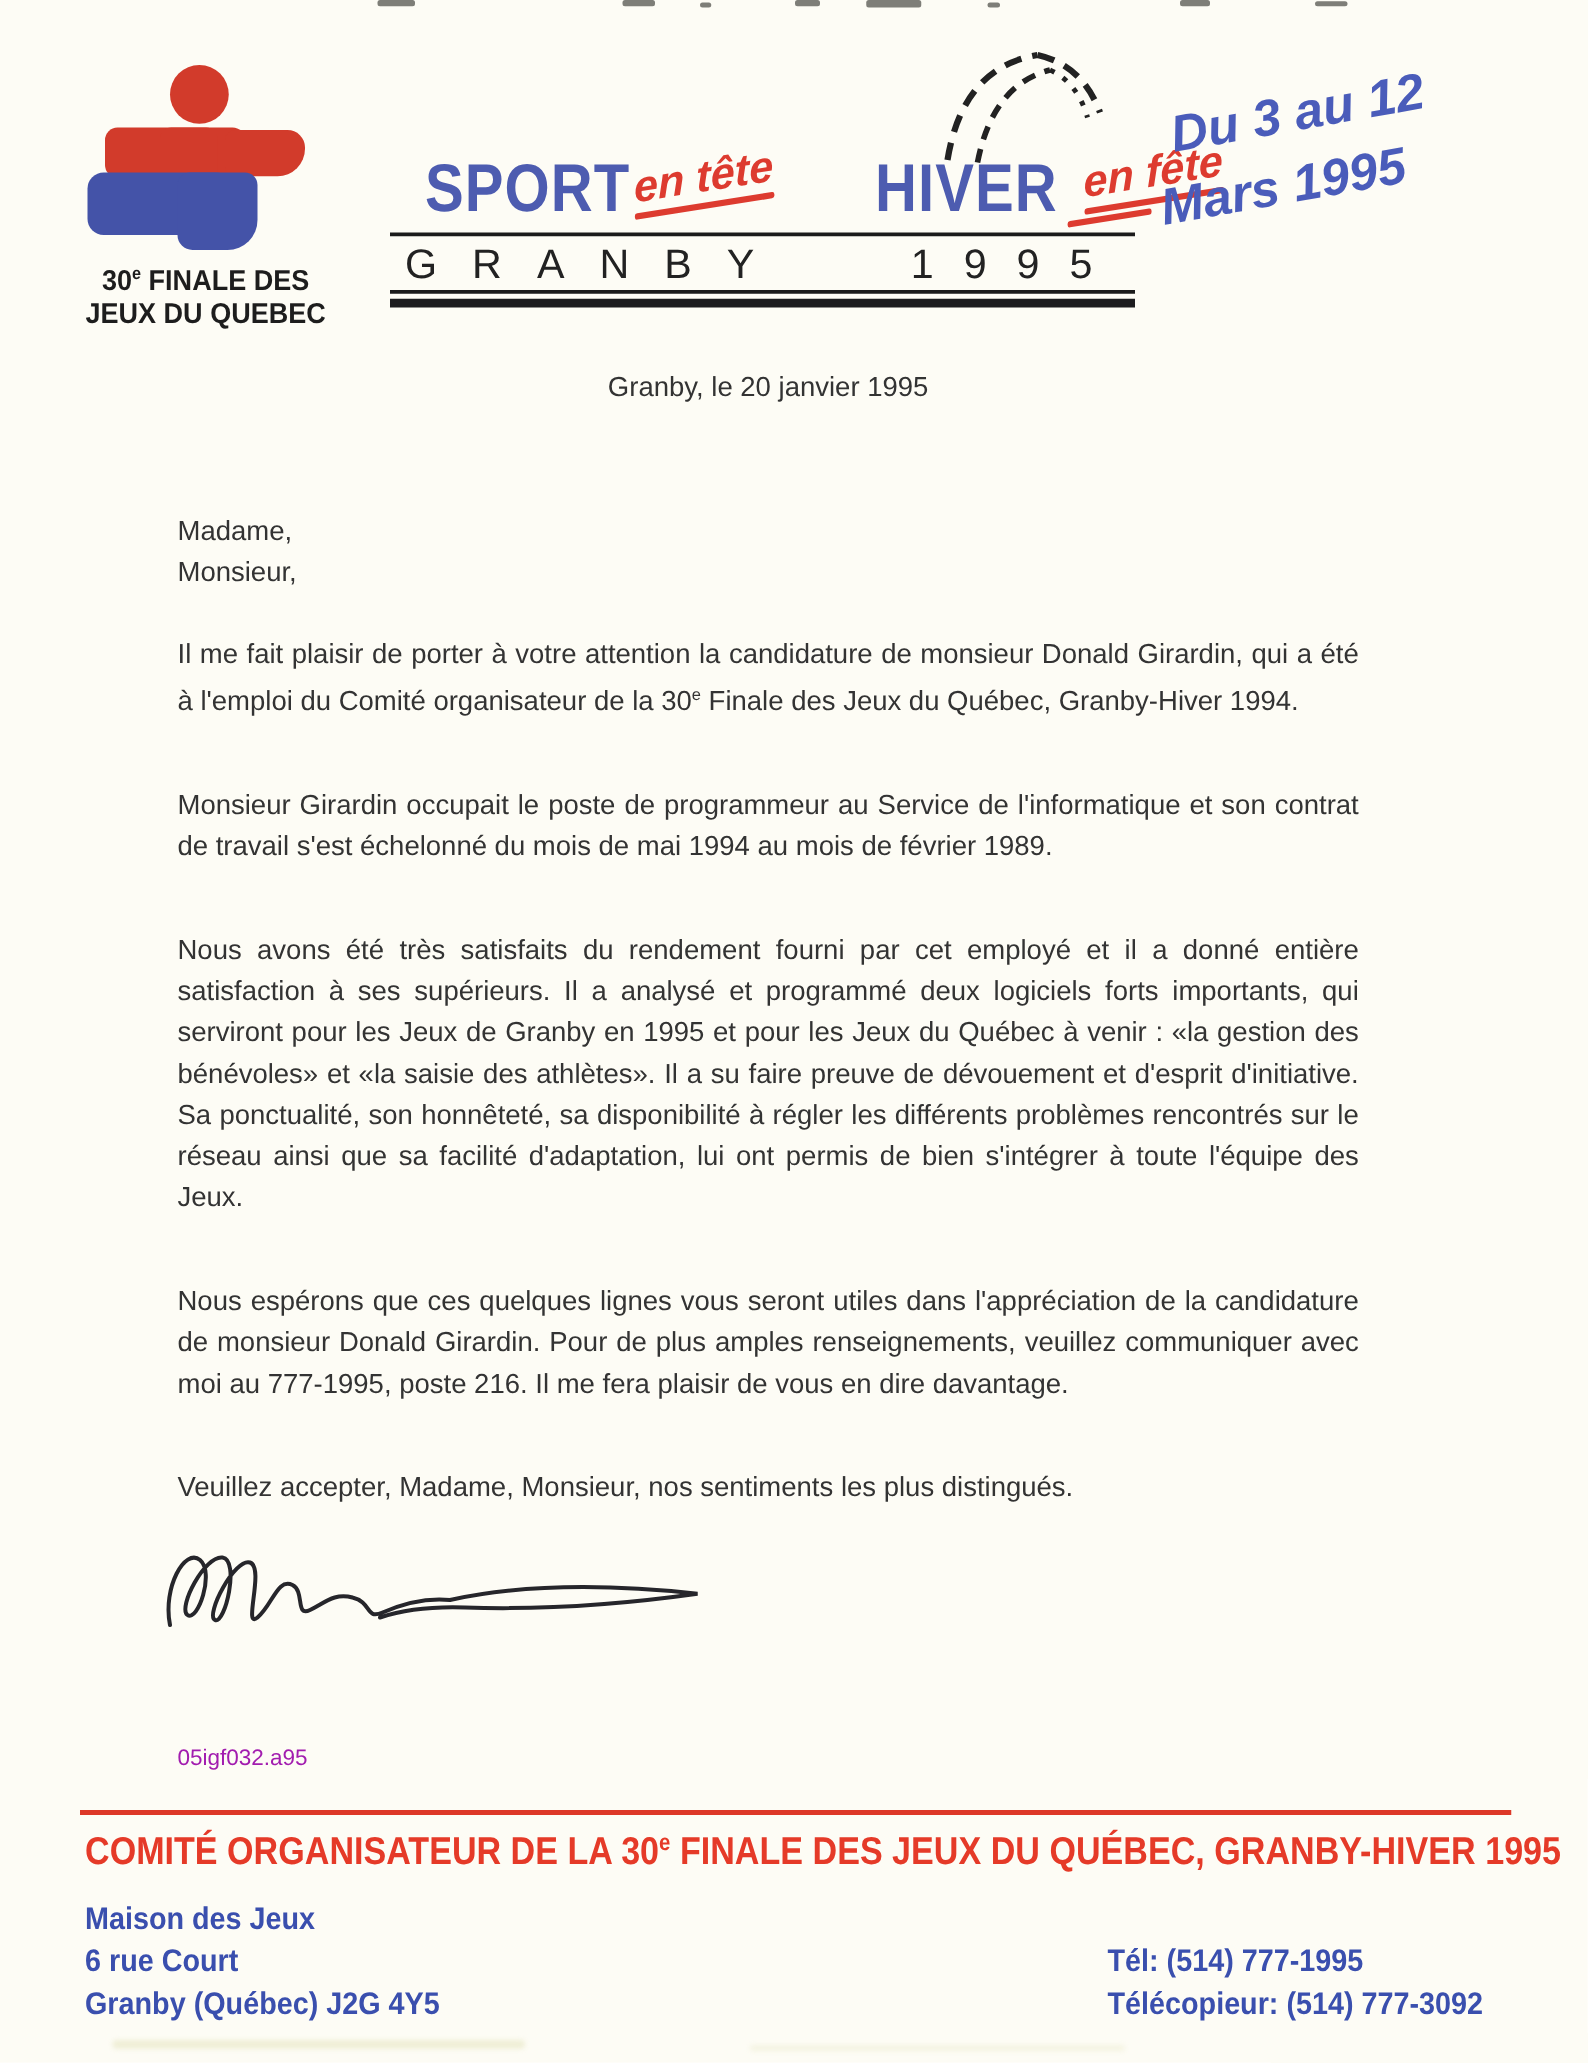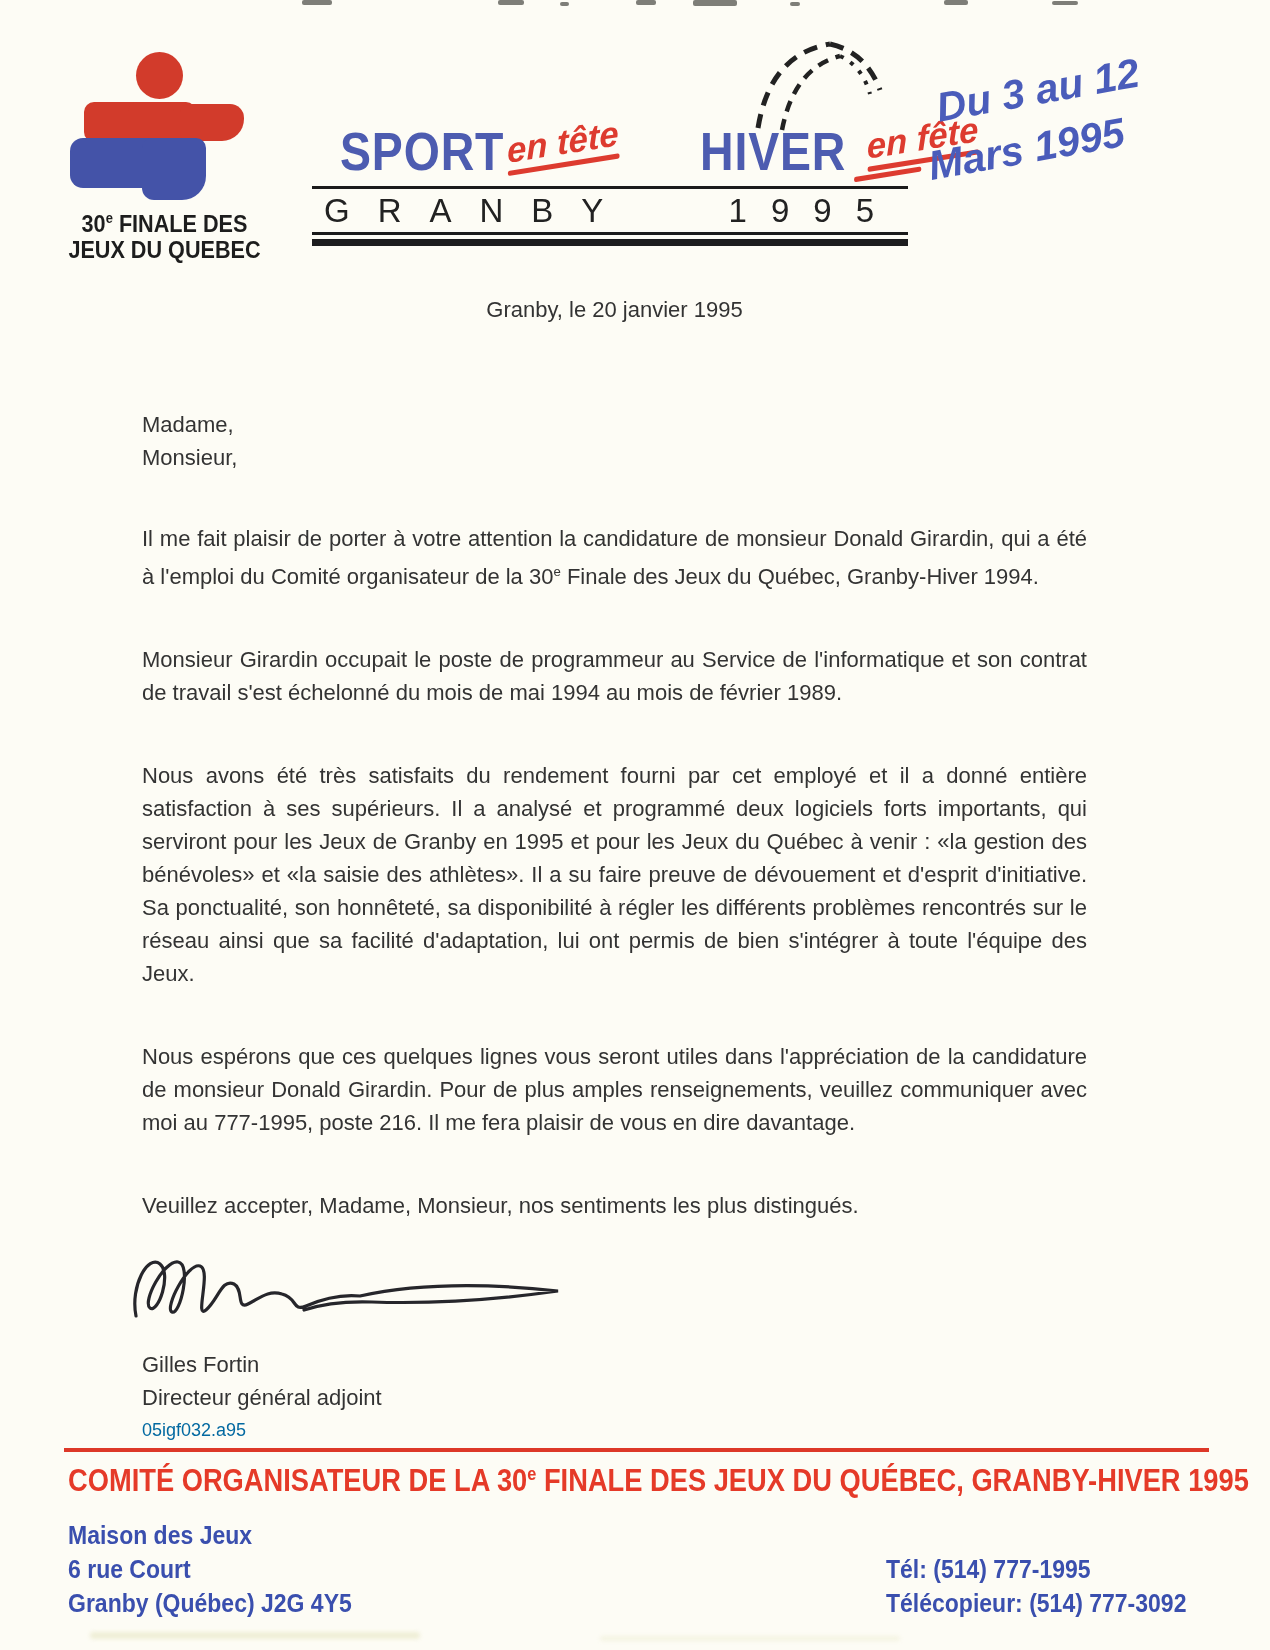--- a/index.html
+++ b/index.html
@@ -50,27 +50,27 @@
   
   .handwritten{position:absolute;left:922px;top:60px;width:260px;
     transform:rotate(-10deg);font-style:italic;font-weight:bold;font-size:41px;line-height:56px;
     color:#4a5cba;white-space:nowrap;}
   .handwritten div:first-child{margin-left:18px;}
 
   
   .letter{position:absolute;left:142px;top:293px;width:945px;font-size:22px;line-height:33px;color:#333;}
   .letter p{margin:0 0 50px 0;text-align:justify;}
   .letter p.date{margin-bottom:82px;text-align:center;}
-  .letter p.salutation{margin-bottom:48px;text-align:left;}
+  .letter p.salutation{margin-bottom:32px;text-align:left;}
   .letter p.closing{margin-bottom:0;text-align:left;}
   .letter sup{font-size:60%;}
   .signature{display:block;margin:14px 0 0 -14px;}
   .signer{line-height:33px;}
   .initials{margin-top:52px;}
-  .fileref{font-size:18px;color:#0369a1;}
+  .fileref{margin-top:58px;font-size:18px;color:#a21caf;}
 
   
   .redline{position:absolute;left:64px;top:1448px;width:1145px;height:4px;background:#dd3828;}
   .red-heading{position:absolute;left:68px;top:1463px;font-weight:bold;font-size:31px;color:#e53a28;
     transform:scaleX(.88);transform-origin:left top;white-space:nowrap;}
   .red-heading sup{font-size:60%;}
   .footer-blue{font-weight:bold;color:#3a4fae;font-size:25px;line-height:34px;
     transform:scaleX(.92);transform-origin:left top;white-space:nowrap;}
   .addr{position:absolute;left:68px;top:1518px;}
   .contact{position:absolute;left:886px;top:1552px;}
@@ -149,24 +149,20 @@
     <p class="para"><span>Il me fait plaisir de porter à votre attention la candidature de monsieur Donald Girardin, qui a été à l'emploi du Comité organisateur de la 30</span><sup>e</sup><span> Finale des Jeux du Québec, Granby-Hiver 1994.</span></p>
     <p class="para">Monsieur Girardin occupait le poste de programmeur au Service de l'informatique et son contrat de travail s'est échelonné du mois de mai 1994 au mois de février 1989.</p>
     <p class="para">Nous avons été très satisfaits du rendement fourni par cet employé et il a donné entière satisfaction à ses supérieurs.  Il a analysé et programmé deux logiciels forts importants, qui serviront pour les Jeux de Granby en 1995 et pour les Jeux du Québec à venir :  «la gestion des bénévoles» et «la saisie des athlètes». Il a su faire preuve de dévouement et d'esprit d'initiative. Sa ponctualité, son honnêteté, sa disponibilité à régler les différents problèmes rencontrés sur le réseau ainsi que sa facilité d'adaptation, lui ont permis de bien s'intégrer à toute l'équipe des Jeux.</p>
     <p class="para">Nous espérons que ces quelques lignes vous seront utiles dans l'appréciation de la candidature de monsieur Donald Girardin.  Pour de plus amples renseignements, veuillez communiquer avec moi au 777-1995, poste 216.  Il me fera plaisir de vous en dire davantage.</p>
     <p class="closing">Veuillez accepter, Madame, Monsieur, nos sentiments les plus distingués.</p>
 
     <svg class="signature" width="450" height="112" viewBox="0 0 450 112">
       <path d="M8,80 C2,50 20,18 32,28 C44,38 30,78 22,72 C14,66 36,24 50,26 C64,28 52,80 44,76 C36,72 60,26 72,30 C84,34 66,84 78,74 C90,64 94,42 106,48 C116,53 108,74 120,68 C132,62 140,54 154,58 C170,62 164,76 178,70 C194,63 212,58 232,60 C296,46 366,48 430,55 C366,64 304,68 244,66 C214,65 194,68 176,74" stroke="#26262b" stroke-width="3.2" fill="none" stroke-linecap="round"></path>
     </svg>
 
-    <div class="signer">
-      <div>Gilles Fortin</div>
-      <div>Directeur général adjoint</div>
-    </div>
     <div class="fileref">05igf032.a95</div>
   </main>
 
   <footer>
     <div class="redline"></div>
     <div class="red-heading"><span>COMITÉ ORGANISATEUR DE LA 30</span><sup>e</sup><span> FINALE DES JEUX DU QUÉBEC, GRANBY-HIVER 1995</span></div>
     <div class="footer-blue addr">
       <div>Maison des Jeux</div>
       <div>6 rue Court</div>
       <div>Granby (Québec) J2G 4Y5</div>

